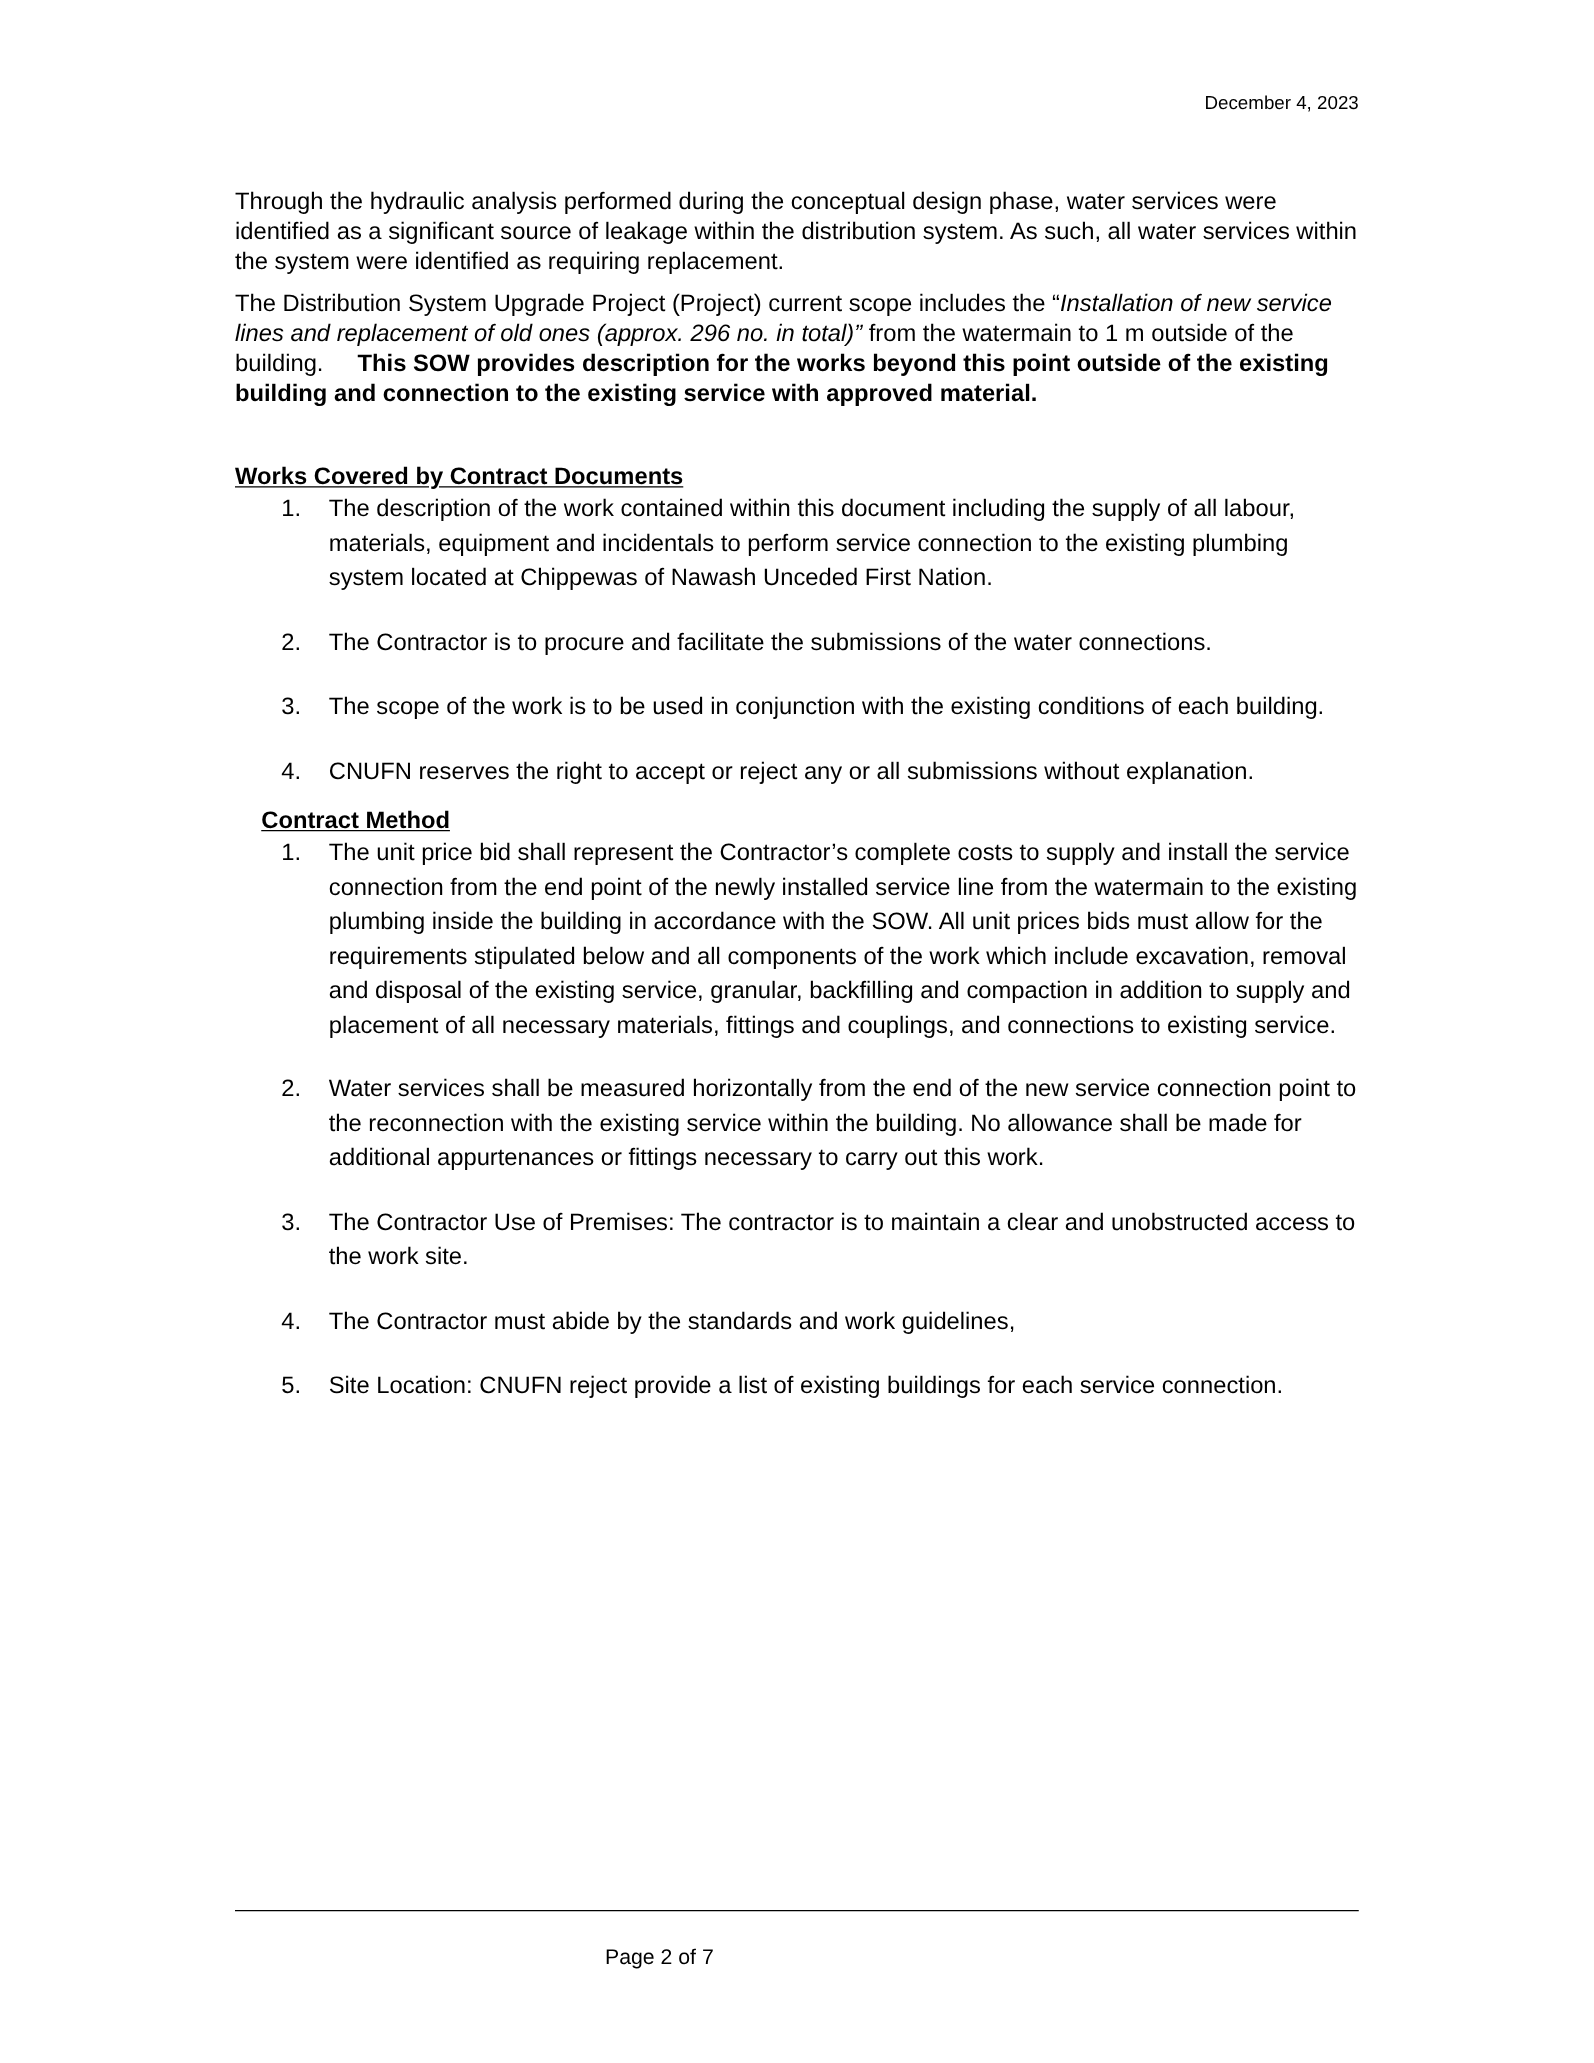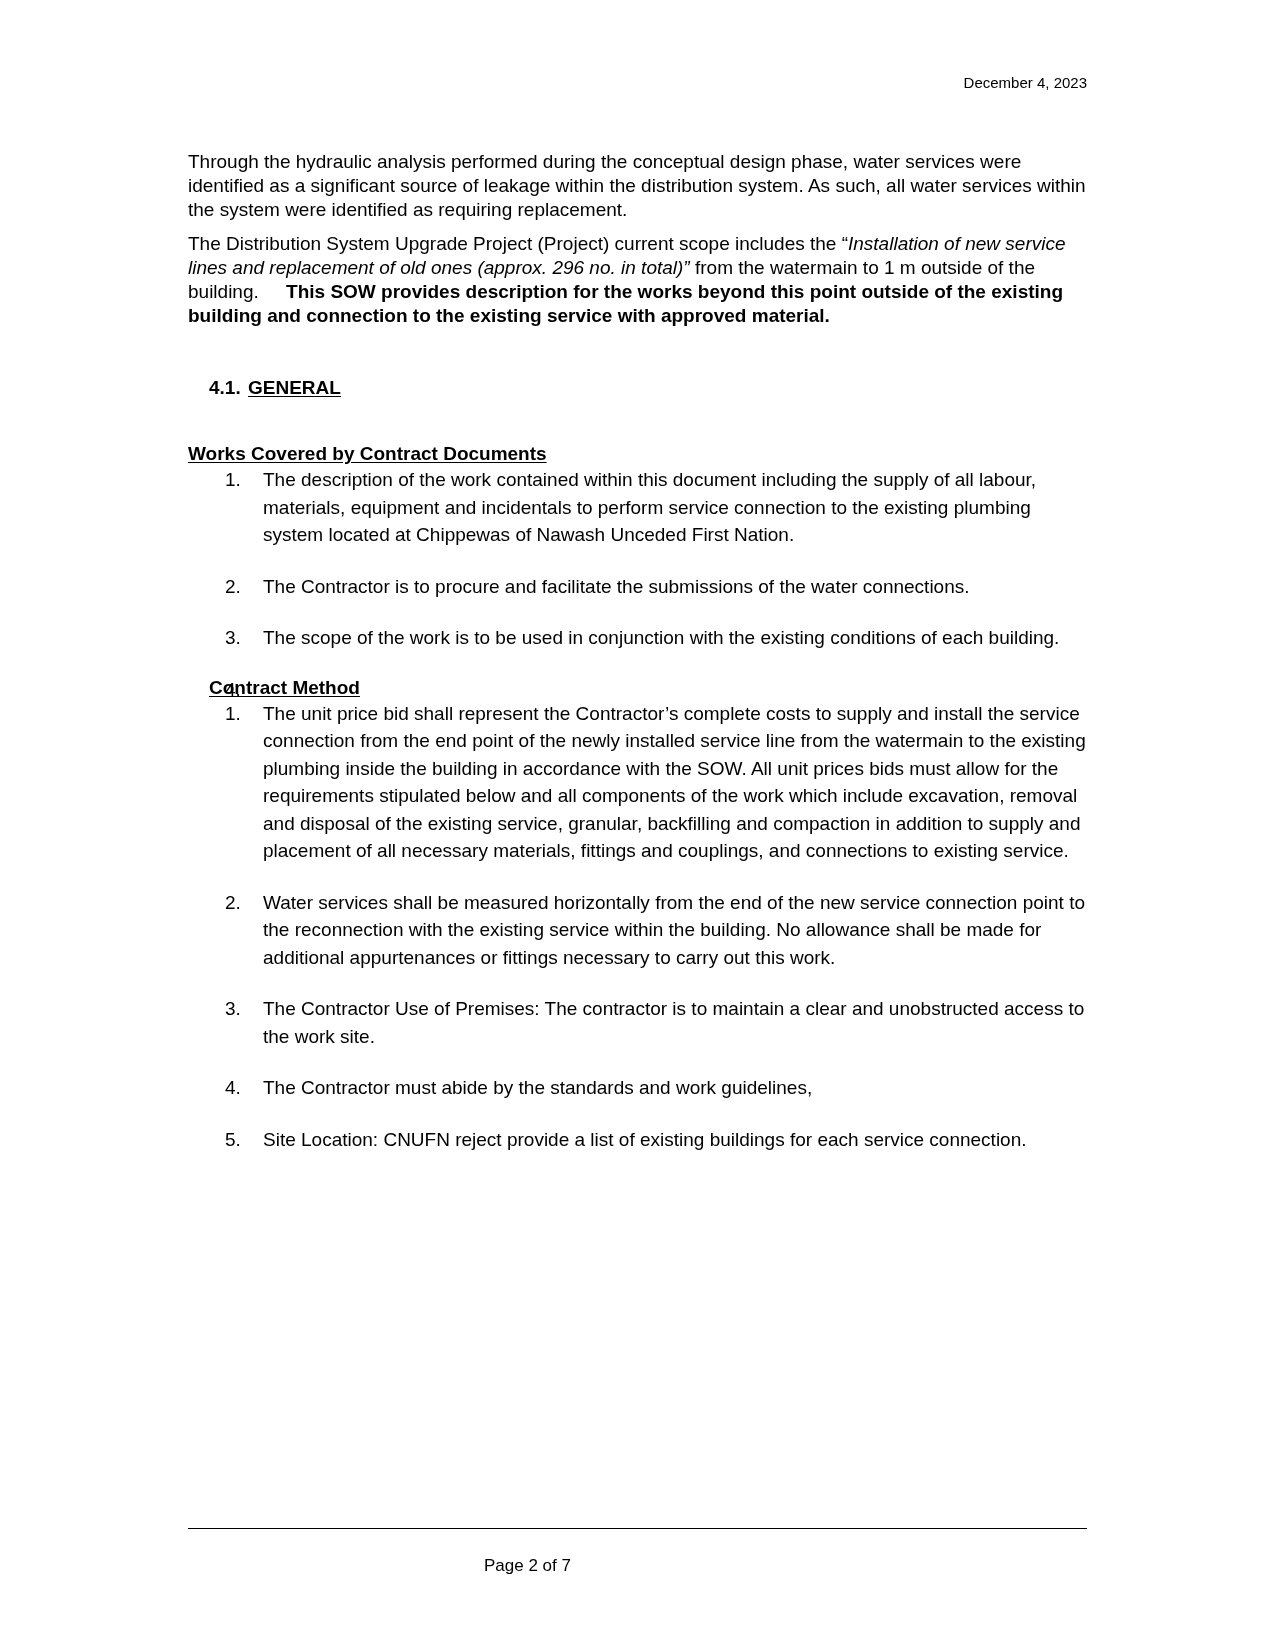--- a/index.html
+++ b/index.html
@@ -50,31 +50,27 @@
   </style>
 </head>
 <body>
 
 <div class="page-header-date">December 4, 2023</div>
 
 <div class="content">
   <p class="para">Through the hydraulic analysis performed during the conceptual design phase, water services were identified as a significant source of leakage within the distribution system. As such, all water services within the system were identified as requiring replacement.</p>
   <p class="para"><span>The Distribution System Upgrade Project (Project) current scope includes the “</span><span class="it">Installation of new service lines and replacement of old ones (approx. 296 no. in total)”</span><span> from the watermain to 1 m outside of the building. </span><span class="bd">This SOW provides description for the works beyond this point outside of the existing building and connection to the existing service with approved material.</span></p>
 
-  <div class="section-heading">
-    <span class="num">4.1.</span>
-    <span class="title">GENERAL</span>
-  </div>
 
   <p class="subheading sub1">Works Covered by Contract Documents</p>
   <ol class="items list1">
     <li><span class="n">1.</span><span>The description of the work contained within this document including the supply of all labour, materials, equipment and incidentals to perform service connection to the existing plumbing system located at Chippewas of Nawash Unceded First Nation.</span></li>
     <li><span class="n">2.</span><span>The Contractor is to procure and facilitate the submissions of the water connections.</span></li>
     <li><span class="n">3.</span><span>The scope of the work is to be used in conjunction with the existing conditions of each building.</span></li>
-    <li><span class="n">4.</span></li>
+    <li><span class="n">4.</span><span>CNUFN reserves the right to accept or reject any or all submissions without explanation.</span></li>
   </ol>
 
   <p class="subheading sub2">Contract Method</p>
   <ol class="items list2">
     <li><span class="n">1.</span><span>The unit price bid shall represent the Contractor’s complete costs to supply and install the service connection from the end point of the newly installed service line from the watermain to the existing plumbing inside the building in accordance with the SOW. All unit prices bids must allow for the requirements stipulated below and all components of the work which include excavation, removal and disposal of the existing service, granular, backfilling and compaction in addition to supply and placement of all necessary materials, fittings and couplings, and connections to existing service.</span></li>
     <li><span class="n">2.</span><span>Water services shall be measured horizontally from the end of the new service connection point to the reconnection with the existing service within the building. No allowance shall be made for additional appurtenances or fittings necessary to carry out this work.</span></li>
     <li><span class="n">3.</span><span>The Contractor Use of Premises: The contractor is to maintain a clear and unobstructed access to the work site.</span></li>
     <li><span class="n">4.</span><span>The Contractor must abide by the standards and work guidelines,</span></li>
     <li><span class="n">5.</span><span>Site Location: CNUFN reject provide a list of existing buildings for each service connection.</span></li>
   </ol>

